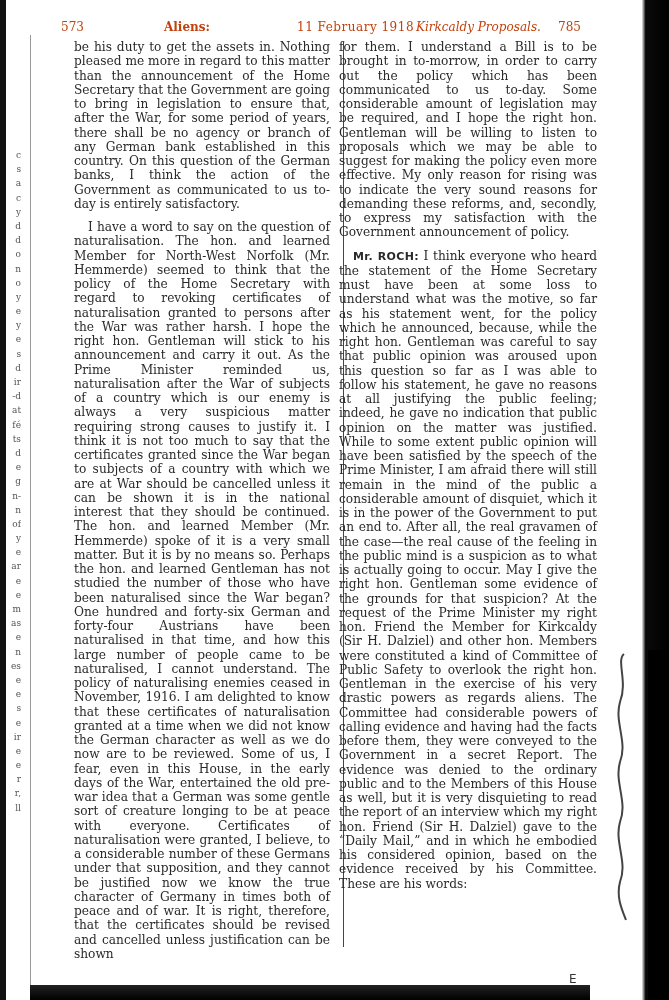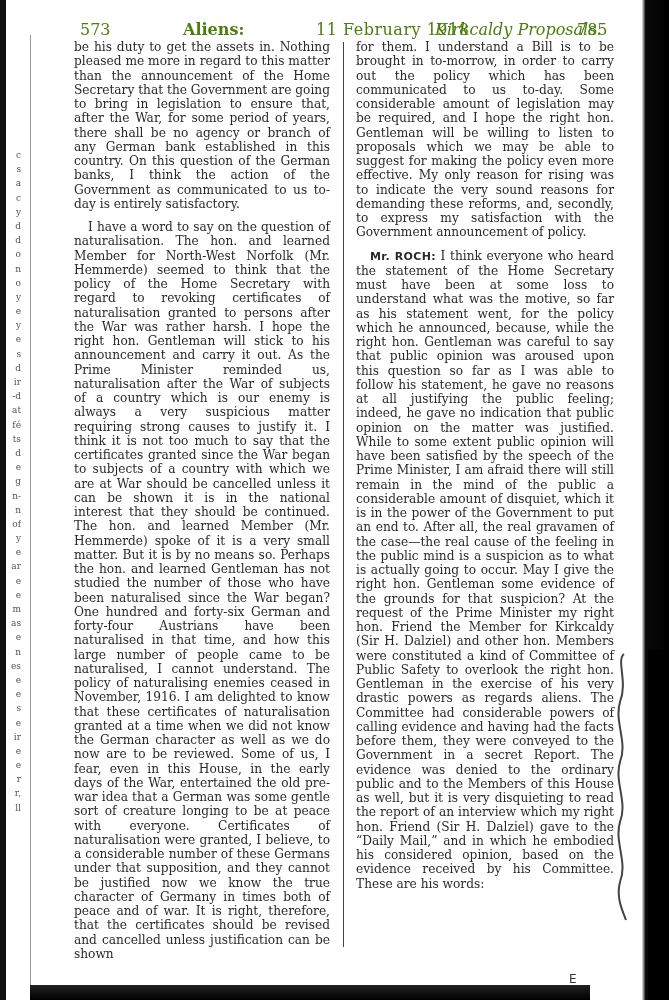--- a/index.html
+++ b/index.html
@@ -25,35 +25,35 @@
     background: linear-gradient(180deg, #222 0%, #000 100%);
   }
   .right-edge {
     position: absolute; left: 630px; top: 0; width: 39px; height: 1000px;
     background: linear-gradient(90deg, #fff 0%, #fff 30%, #0a0a0a 40%, #000 100%);
   }
   .right-edge-bottom {
     position: absolute; left: 648px; top: 650px; width: 21px; height: 350px; background: #000;
   }
   .header {
-    position: absolute; top: 20px; left: 80px; width: 520px; height: 16px;
-    font-size: 16px; color: #4d7c0f;
+    position: absolute; top: 20px; left: 61px; width: 520px; height: 16px;
+    font-size: 12px; color: #c2410c;
   }
   .h-item { position: absolute; top: 0; white-space: nowrap; }
   .h-page-left { left: 0; }
   .h-title-left { left: 103px; font-weight: bold; }
   .h-date { left: 236px; letter-spacing: 0.5px; }
   .h-title-right { left: 355px; font-style: italic; }
   .h-page-right { left: 497px; }
   .column {
     position: absolute; top: 40px;
     font-size: 12.2px; line-height: 14.25px; text-align: justify; hyphens: none;
   }
   .col-left { left: 74px; width: 256px; }
-  .col-right { left: 356px; width: 258px; }
+  .col-right { left: 339px; width: 258px; }
   .col-divider {
     position: absolute; left: 343px; top: 42px; width: 1px; height: 905px; background: #444;
   }
   p { margin: 0; }
   .indent { text-indent: 14px; }
   .para-gap { margin-top: 9px; }
   .speaker {
     font-family: "DejaVu Sans", "Liberation Sans", sans-serif;
     font-weight: bold; font-size: 11px; letter-spacing: 0.3px; margin-top: 36px;
   }

